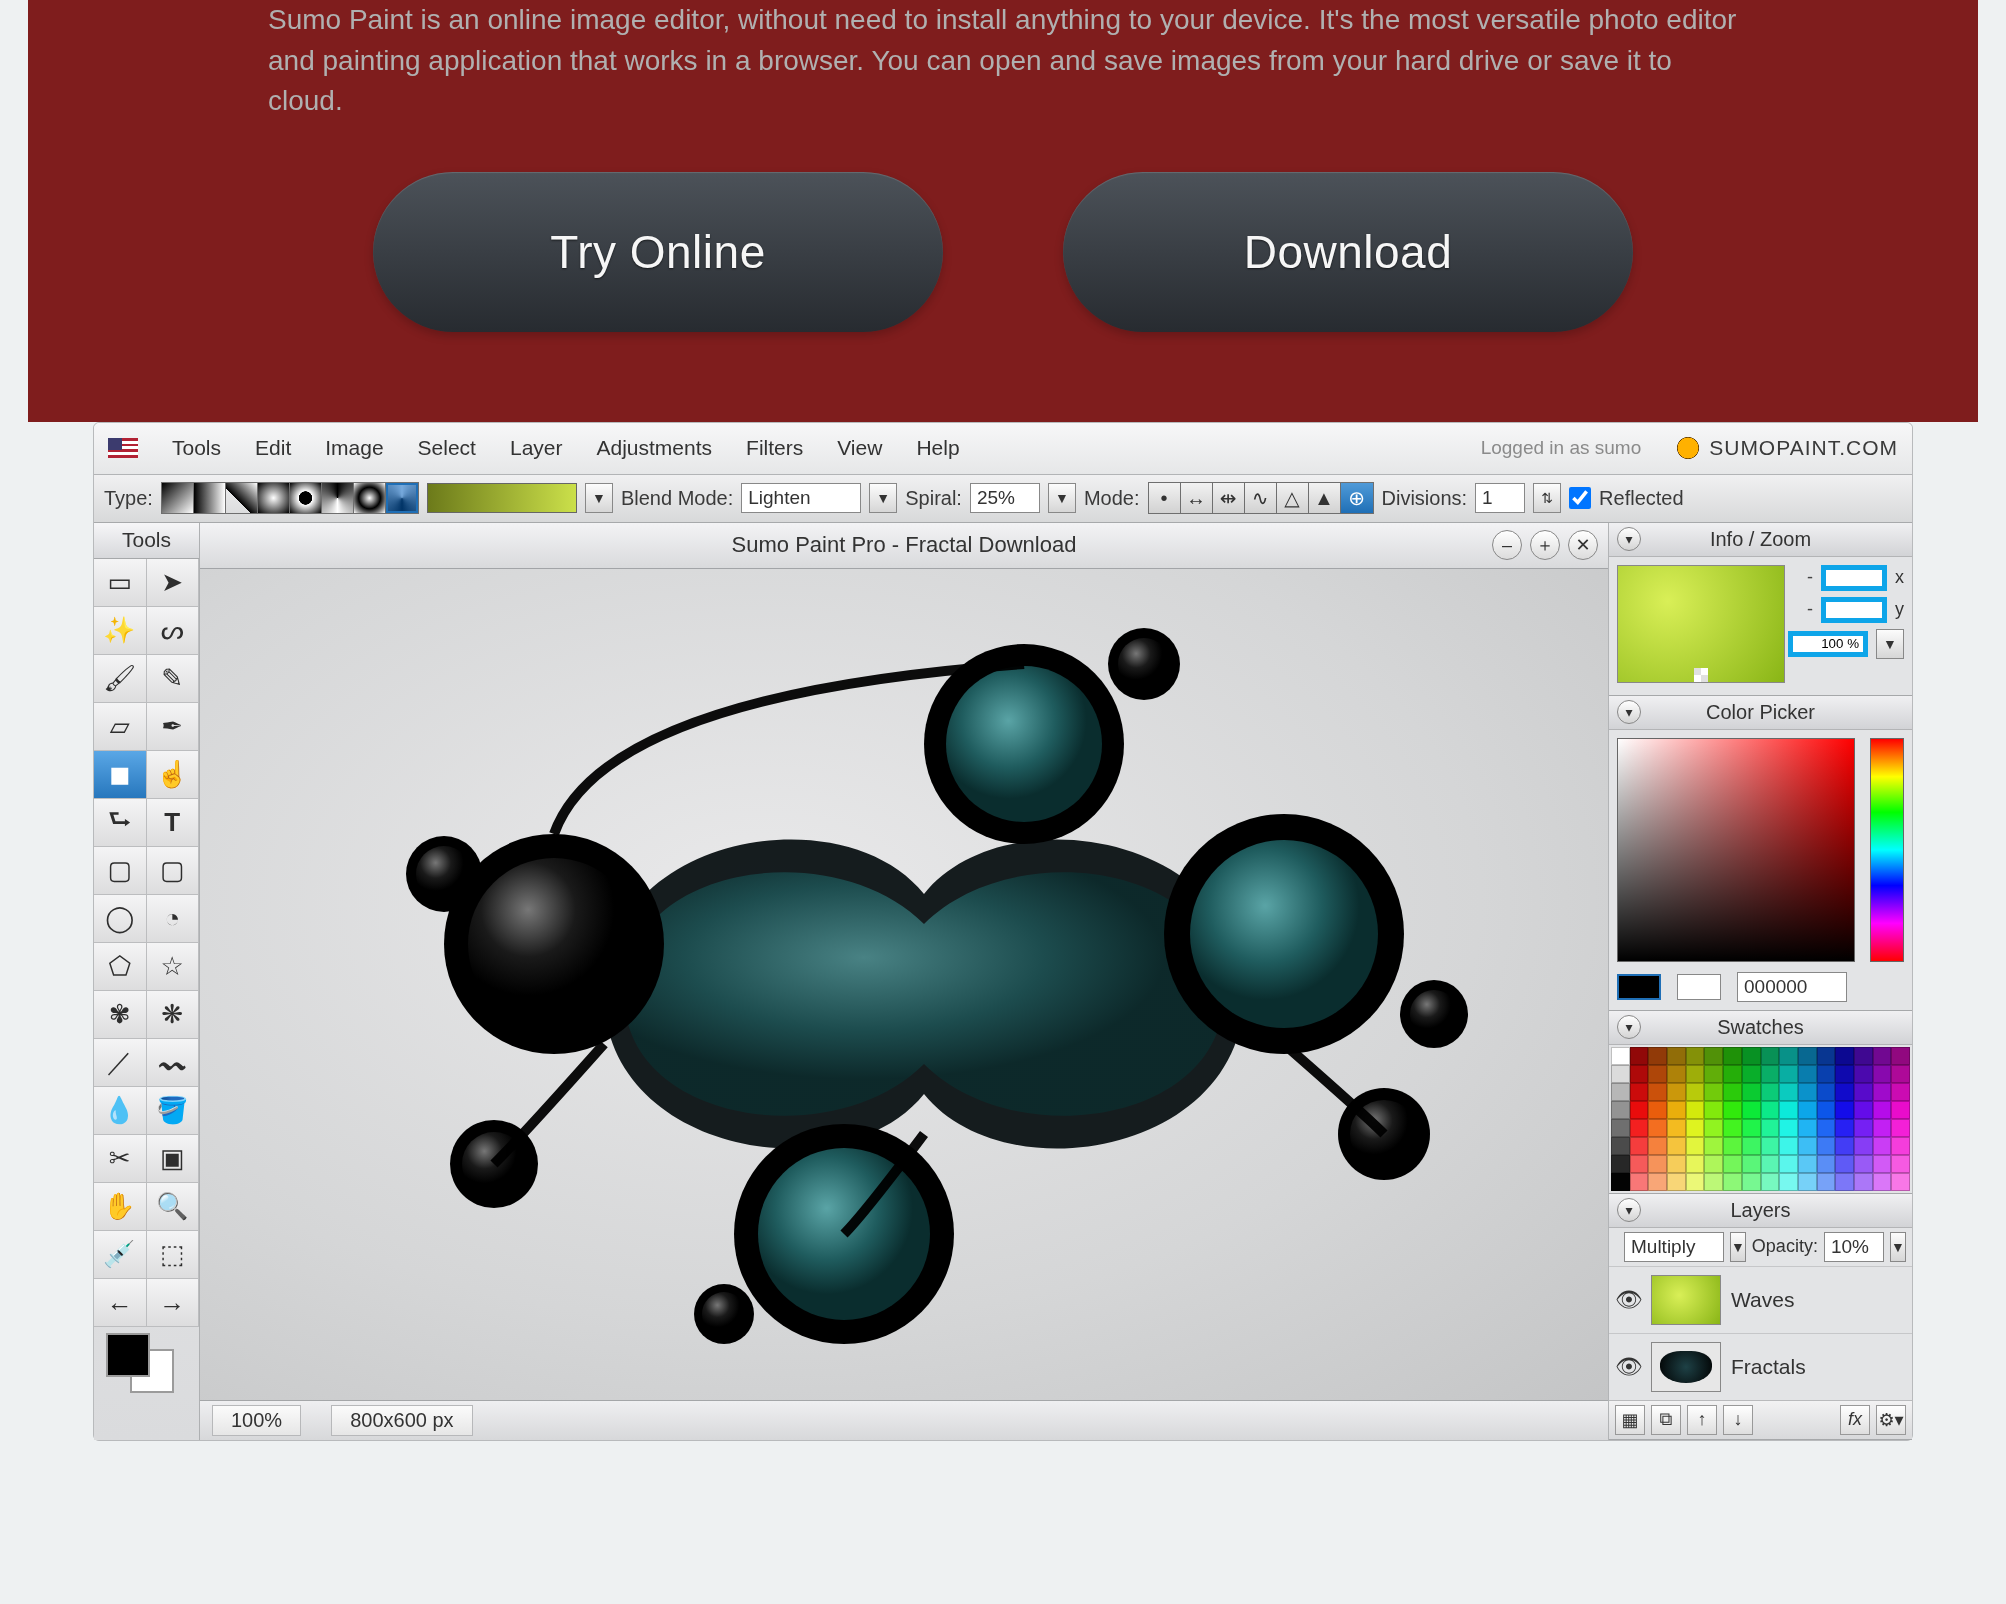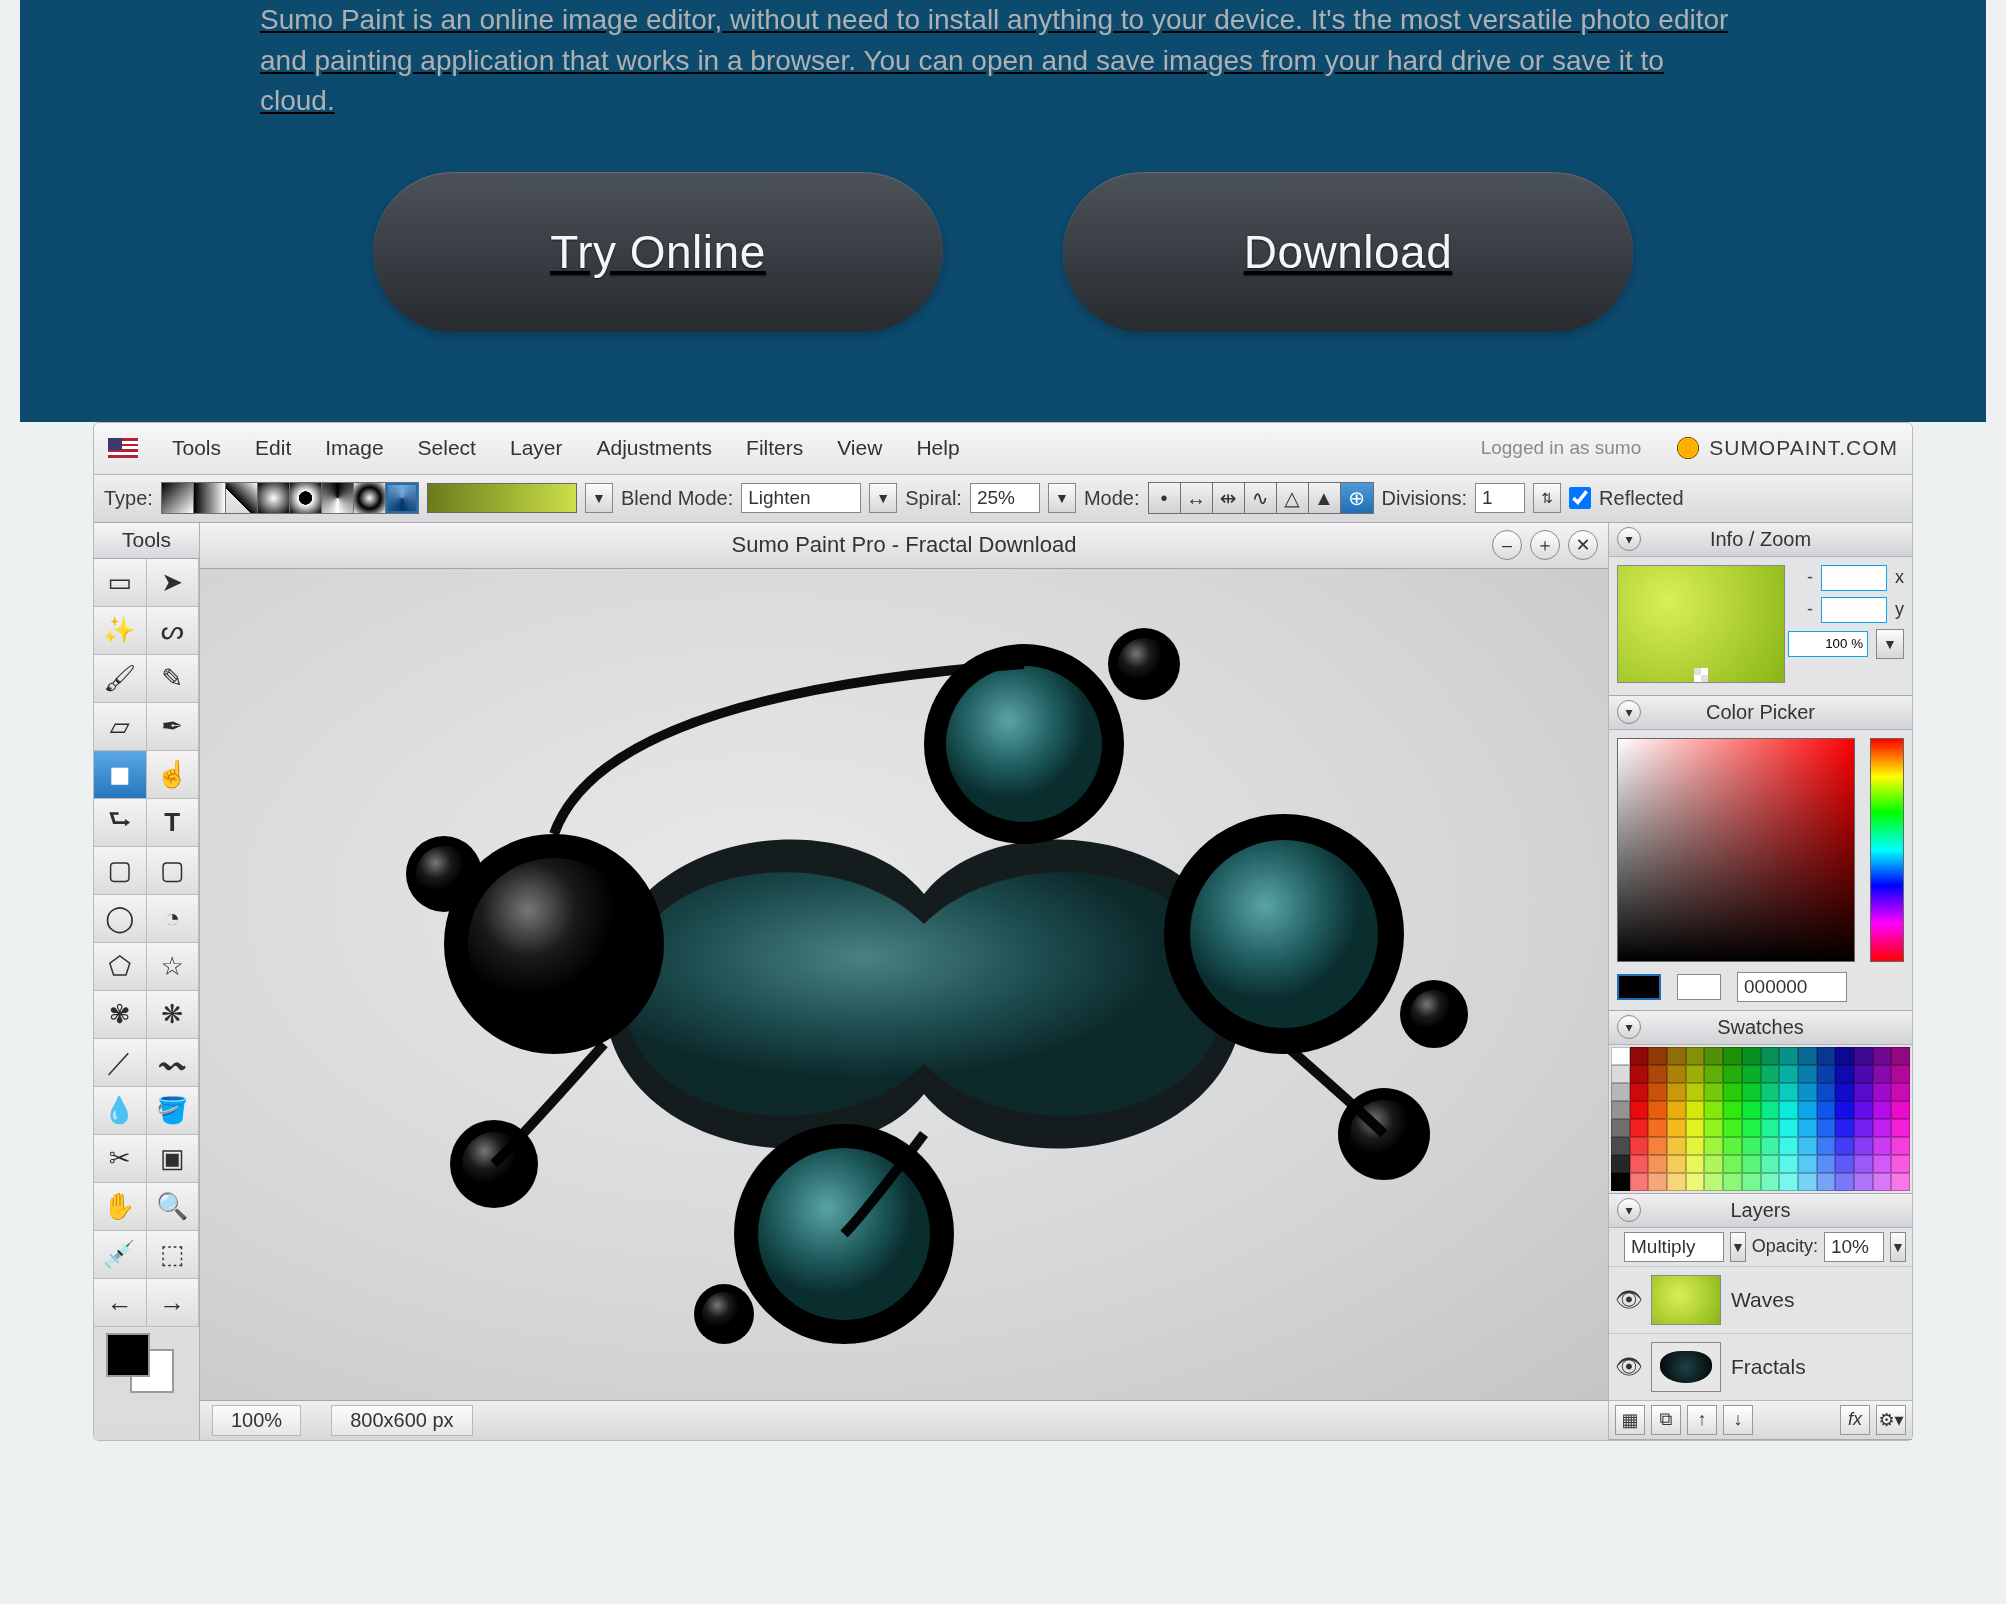--- a/index.html
+++ b/index.html
@@ -1,19 +1,19 @@
 <!DOCTYPE html>
 <html><head>
 <meta charset="utf-8">
 <style>
 * { margin: 0; padding: 0; box-sizing: border-box; }
 body { font-family: Arial, Helvetica, sans-serif; background: #eef1f2; width: 2006px; height: 1604px; overflow: hidden; }
 
 
-.hero { background: #0c4a6e; padding: 0 40px 60px; margin: 0 20px; text-decoration: underline; }
+.hero { background: #7f1d1d; padding: 0 40px 60px; margin: 0 28px; }
 .hero-desc { color: #b0b0b0; font-size: 28px; line-height: 1.45; padding: 0 200px 50px; font-family: -apple-system, "Segoe UI", sans-serif; }
 .hero-btns { display: flex; justify-content: center; gap: 120px; padding: 0 0 30px; }
 .hero-btn { display: inline-flex; align-items: center; justify-content: center; width: 570px; height: 160px; border-radius: 80px; background: linear-gradient(to bottom, #4c5259 0%, #272b30 100%); color: #f6f6f6; font-size: 46px; font-family: -apple-system, "Segoe UI", sans-serif; letter-spacing: 0.5px; box-shadow: inset 0 1px 1px rgba(255,255,255,0.15), 0 4px 10px rgba(0,0,0,0.2); cursor: pointer; text-shadow: 0 1px 2px rgba(0,0,0,0.6); }
 
 
 .app-shell { margin: 0 auto; width: 1820px; background: #e8e9ea; border: 1px solid #b8babc; border-radius: 6px; box-shadow: 0 0 0 1px #fff inset; font-size: 21px; color: #333; }
 .menubar { height: 52px; display: flex; align-items: center; padding: 0 14px; gap: 34px; background: linear-gradient(to bottom,#f7f7f8,#e6e7e8); border-bottom: 1px solid #b2b4b6; border-radius: 6px 6px 0 0; }
 .flag { width: 30px; height: 20px; background: linear-gradient(to bottom, #b22234 0%, #b22234 14%, #fff 14%, #fff 28%, #b22234 28%, #b22234 42%, #fff 42%, #fff 56%, #b22234 56%, #b22234 70%, #fff 70%, #fff 84%, #b22234 84%); position: relative; }
 .flag::before { content:""; position:absolute; width:14px; height:12px; background:#3c3b6e; }
 .menu-item { cursor: pointer; }
@@ -65,21 +65,21 @@
 .panels-col { width: 304px; background: #e3e4e6; border-left:1px solid #b2b4b6; display:flex; flex-direction:column; }
 .panel { border-bottom:1px solid #a6a8aa; }
 .panel-head { height: 34px; background: linear-gradient(to bottom,#f0f0f2,#d2d3d6); display:flex; align-items:center; justify-content:center; position:relative; font-size: 20px; border-bottom:1px solid #b3b4b6; }
 .panel-head .pmenu { position:absolute; left:8px; width:24px; height:24px; border-radius:50%; border:1px solid #888; background:linear-gradient(to bottom,#fff,#d4d4d4); display:flex;align-items:center;justify-content:center; font-size:14px; cursor:pointer; }
 .panel-body { padding: 8px; }
 .info-thumb { width: 168px; height: 118px; margin: 0 auto 4px 0; background: radial-gradient(circle at 30% 30%, #d9ef57, #89b516); border:1px solid #888; position:relative; float:left; }
 .info-thumb::after { content:""; position:absolute; inset:0; background: repeating-conic-gradient(#fff 0 25%, #e0e0e0 0 50%) bottom/14px 14px no-repeat; height:14px; top:auto; }
 .info-fields { float: right; font-size: 18px; }
 .info-row { display:flex; align-items:center; gap:8px; margin-bottom: 6px; justify-content:flex-end; }
 .info-row span:first-child { color:#444; }
-.mini-input { width:66px; height:26px; border:1px solid #0ea5e9; background:#fff; text-align:right; padding:0 4px; }
+.mini-input { width:66px; height:26px; border:5px solid #0ea5e9; background:#fff; text-align:right; padding:0 4px; }
 .clr { clear:both; }
 
 .picker-sv { width: 238px; height: 224px; background: linear-gradient(to top, #000, transparent), linear-gradient(to right, #fff, #ff0000); border:1px solid #666; float:left; }
 .picker-hue { width: 34px; height: 224px; float:right; border:1px solid #666; background: linear-gradient(to bottom,#ff0000 0%,#ffff00 17%,#00ff00 33%,#00ffff 50%,#0000ff 66%,#ff00ff 83%,#ff0000 100%); }
 .picker-bottom { clear:both; padding-top:10px; display:flex; align-items:center; gap:16px; }
 .picker-sw { width:44px; height:26px; }
 
 .swatches-grid { display:grid; grid-template-columns: repeat(16,1fr); width: 100%; }
 .sw-cell { height: 18px; border: 1px solid rgba(0,0,0,0.25); }
 

